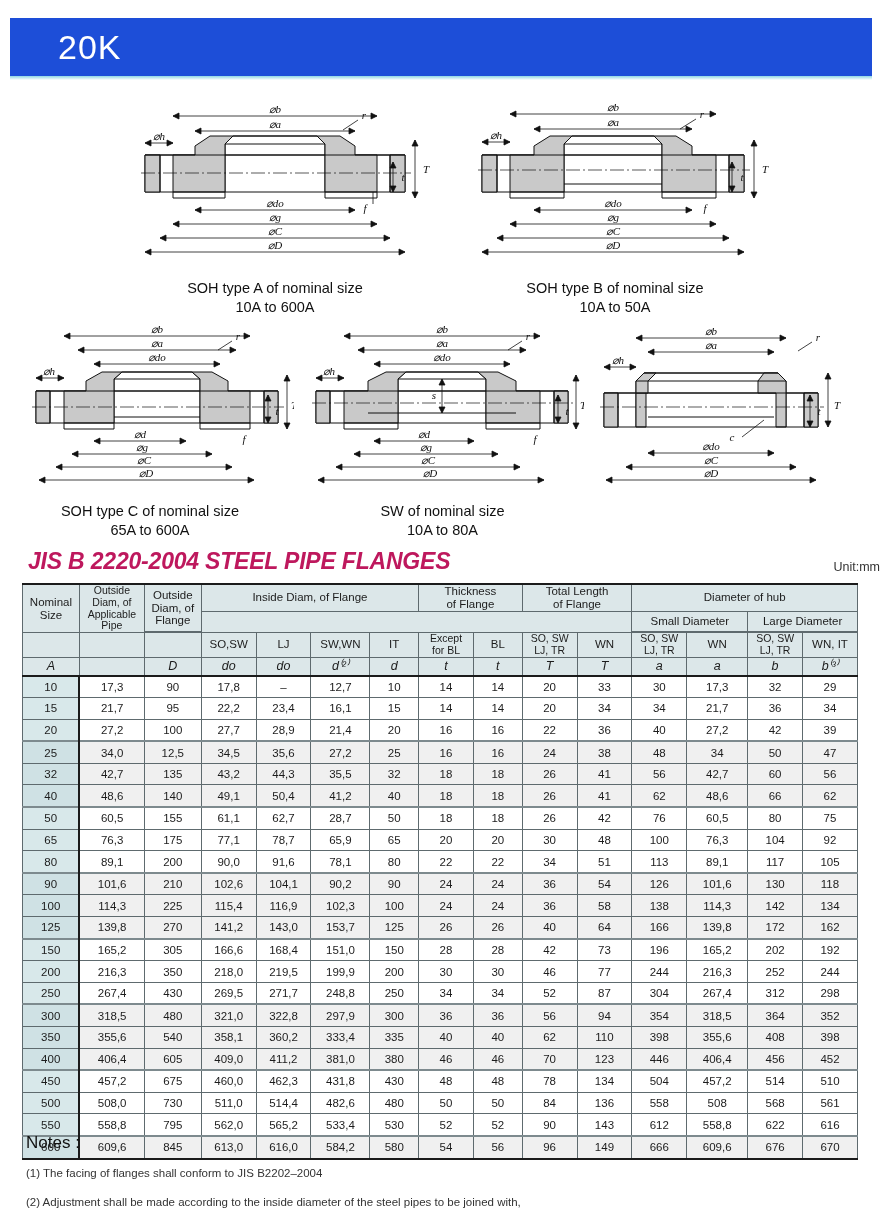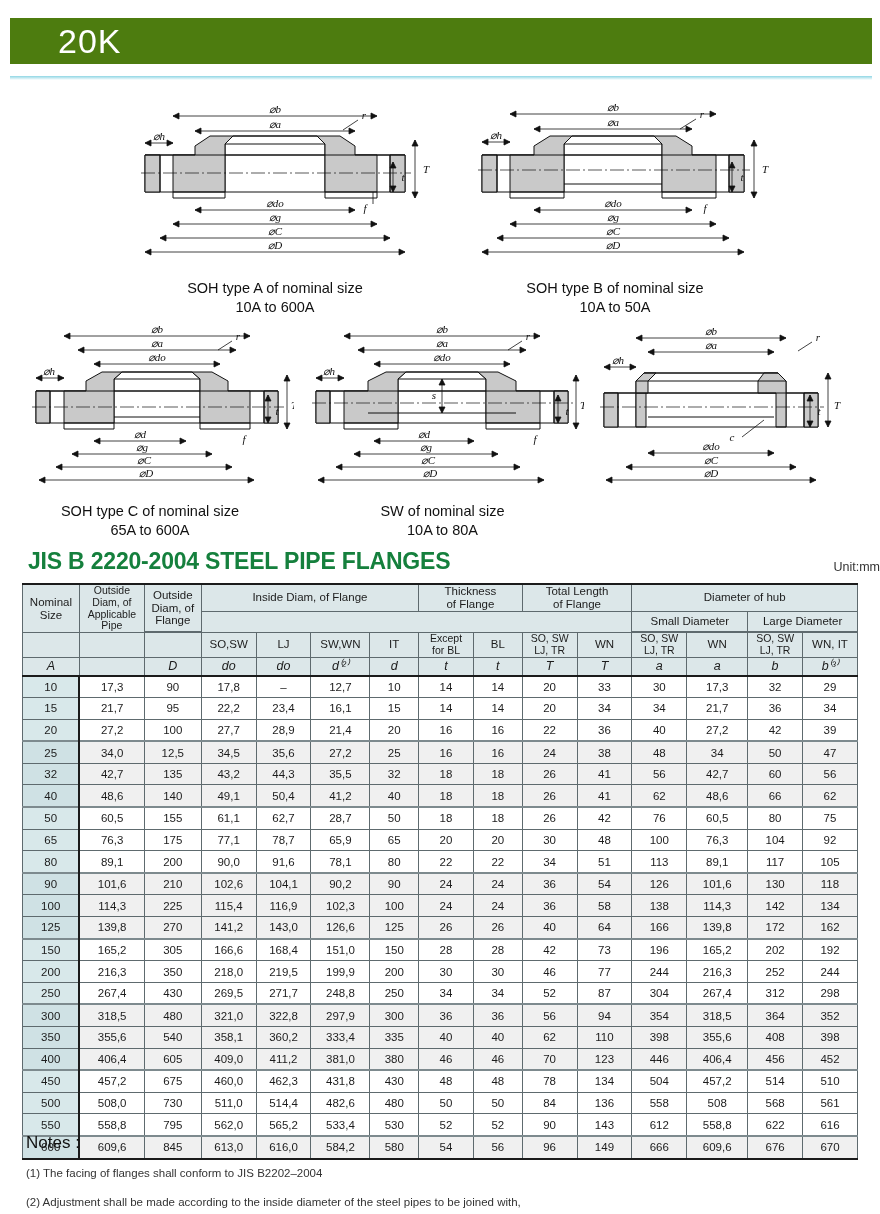--- a/index.html
+++ b/index.html
@@ -15,22 +15,22 @@
     position: relative;
     overflow: hidden;
   }
 
   
   .banner {
     position: absolute;
     left: 10px;
     top: 18px;
     width: 862px;
-    height: 46px;
-    background: #4d7c0f;
+    height: 58px;
+    background: #1d4ed8;
     display: flex;
     align-items: center;
   }
   .banner-title {
     color: #ffffff;
     font-size: 34px;
     font-weight: 400;
     letter-spacing: 1px;
     margin-left: 48px;
   }
@@ -67,21 +67,22 @@
   }
 
   
   .sheet-title {
     position: absolute;
     left: 28px;
     top: 548px;
     font-size: 23px;
     font-weight: bold;
     letter-spacing: -0.2px;
-    color: #15803d;
+    color: #be185d;
+    font-style: italic;
   }
   .unit-label {
     position: absolute;
     right: 0;
     top: 560px;
     font-size: 12.5px;
     color: #333;
   }
 
   
@@ -802,21 +803,21 @@
           <td>114,3</td>
           <td>142</td>
           <td>134</td>
         </tr>
         <tr class="shaded">
           <td class="nom">125</td>
           <td>139,8</td>
           <td>270</td>
           <td>141,2</td>
           <td>143,0</td>
-          <td>126,6</td>
+          <td>153,7</td>
           <td>125</td>
           <td>26</td>
           <td>26</td>
           <td>40</td>
           <td>64</td>
           <td>166</td>
           <td>139,8</td>
           <td>172</td>
           <td>162</td>
         </tr>

